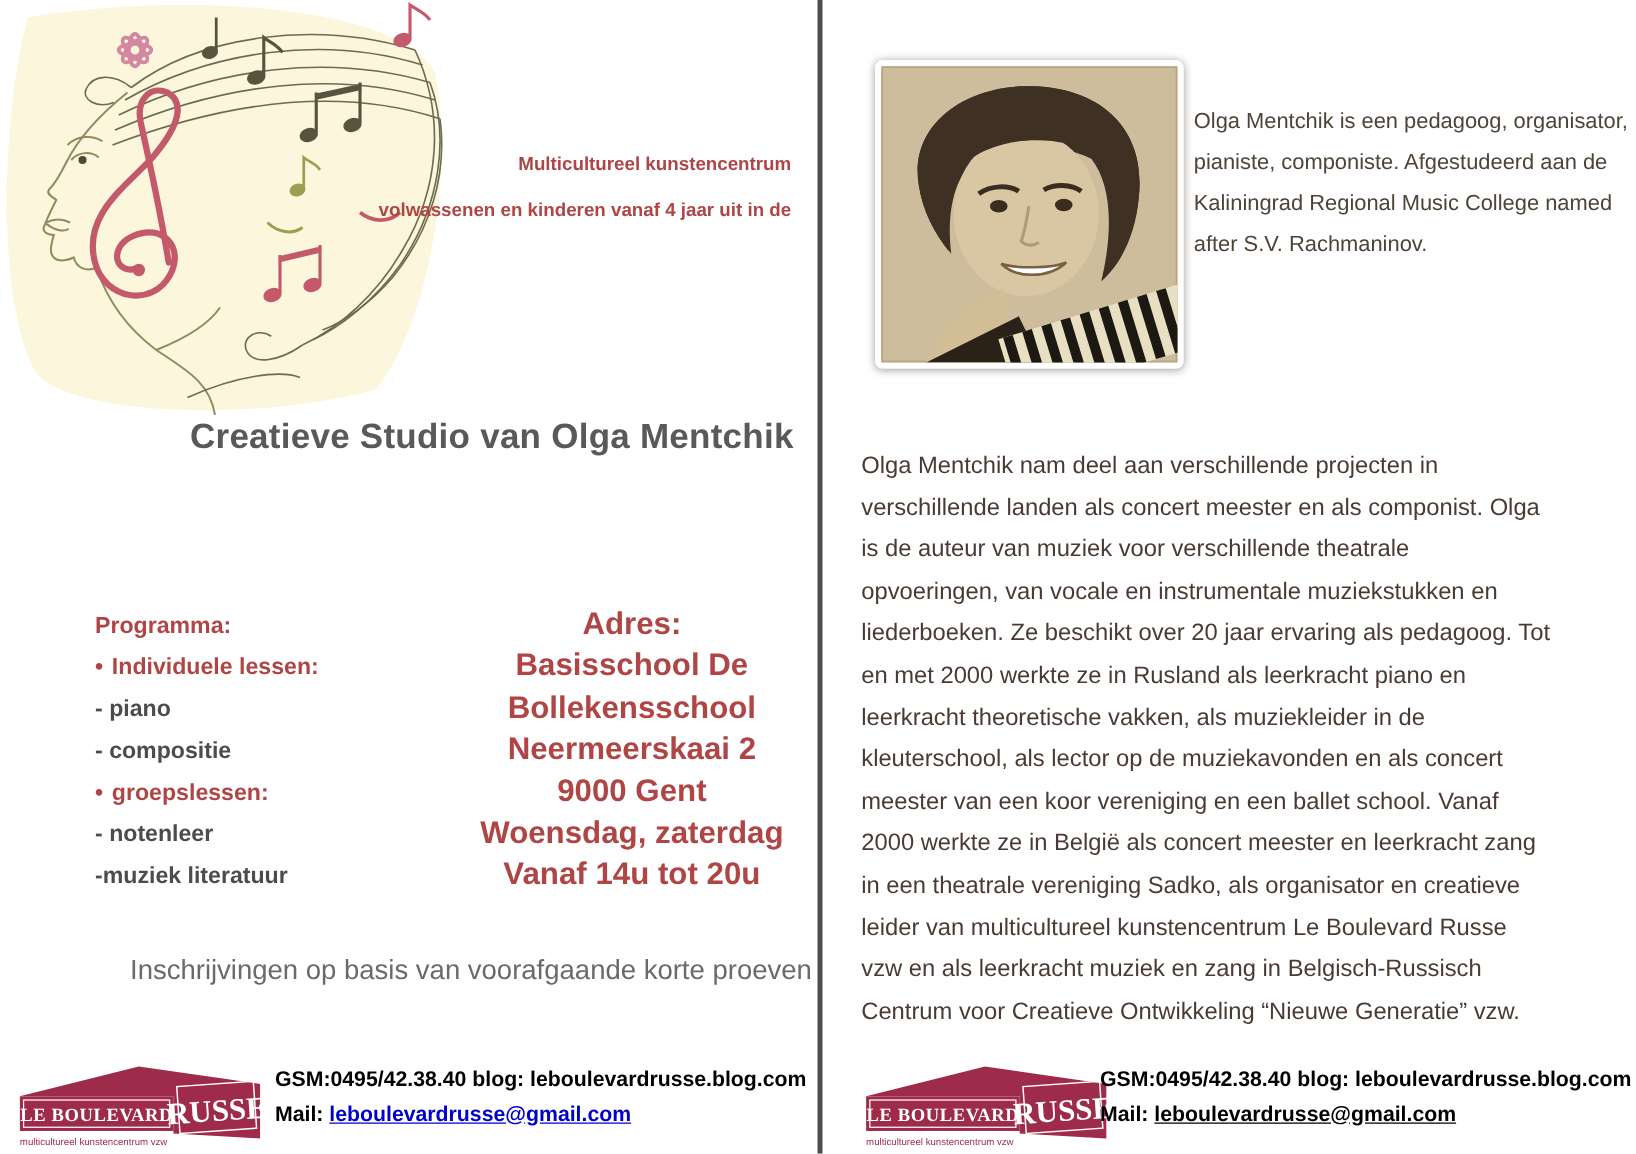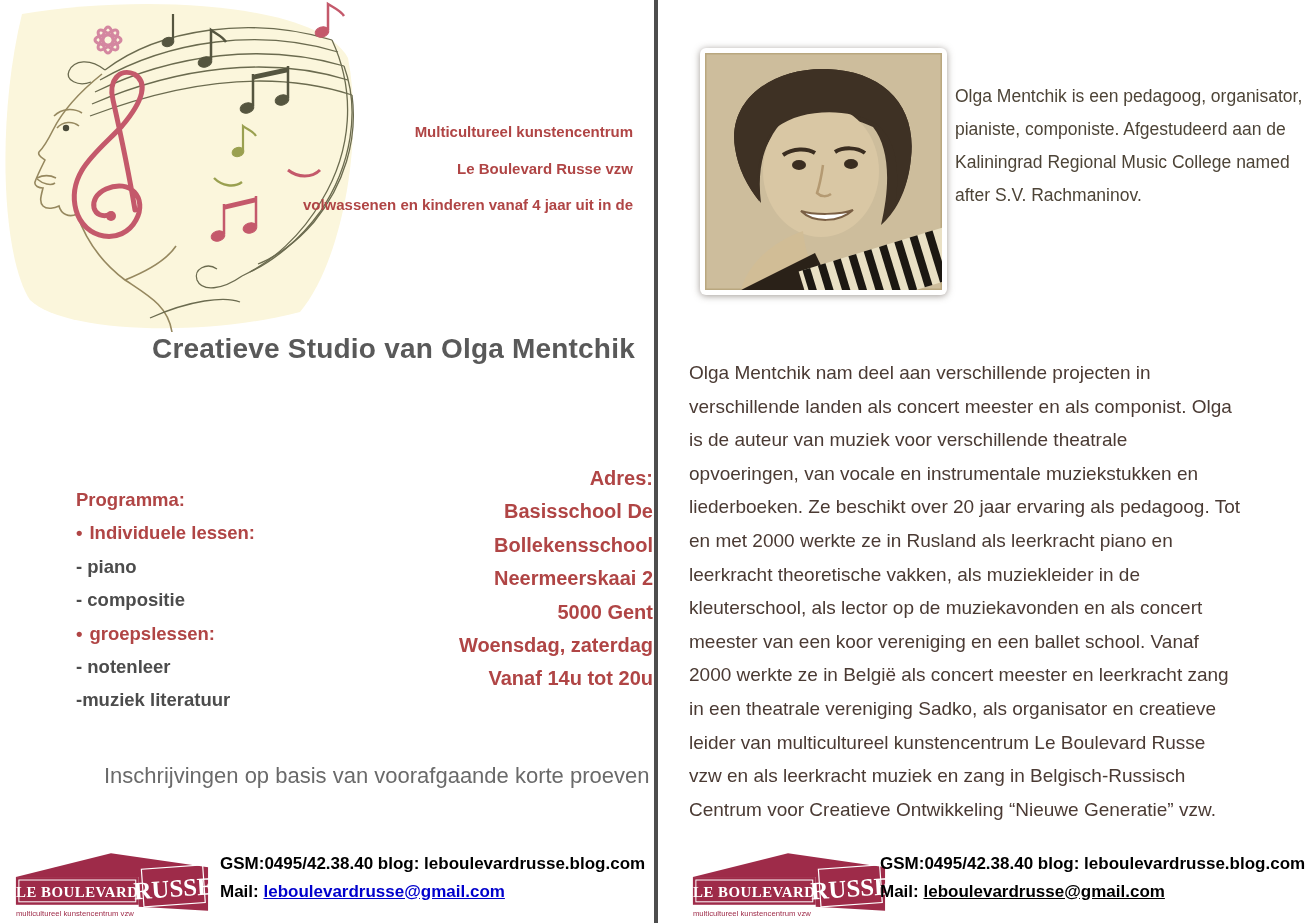--- a/index.html
+++ b/index.html
@@ -14,22 +14,22 @@
   
   .illustration { position:absolute; left:0; top:0; width:362px; height:332px; }
   .invite { position:absolute; top:114px; right:22px; width:430px; text-align:right;
             color:#b04545; font-weight:bold; font-size:15px; line-height:36.5px; z-index:3; }
   .page-title { position:absolute; left:152px; top:333px; font-size:28px; font-weight:bold;
                 color:#595959; letter-spacing:0.2px; white-space:nowrap; }
   .prog-col { position:absolute; left:76px; top:483px; width:232px; text-align:left;
               font-size:18.5px; font-weight:bold; line-height:33.4px; color:#4c4c4c; }
   .prog-col .red { color:#b04545; }
   .bullet { margin-right:7px; }
-  .adres-col { position:absolute; left:358px; top:462px; width:295px; text-align:right;
-               color:#b04545; font-weight:bold; font-size:20px; line-height:33.4px; }
+  .adres-col { position:absolute; left:358px; top:483px; width:295px; text-align:center;
+               color:#b04545; font-weight:bold; font-size:25px; line-height:33.4px; }
   .note-line { position:absolute; left:104px; top:763px; font-size:22px; color:#6a6a6a; white-space:nowrap; }
 
   
   .photo-frame { position:absolute; left:40px; top:48px; width:247px; height:247px;
                  background:#fff; padding:5px; border-radius:6px;
                  box-shadow:0 1px 7px rgba(80,70,60,0.55); }
   .intro-text { position:absolute; left:295px; top:80px; width:348px; font-size:17.5px;
                 line-height:33px; color:#4d4437; }
   .bio-text { position:absolute; left:29px; top:356px; width:552px; font-size:19px;
               line-height:33.6px; color:#4a3a33; text-align:left; }
@@ -112,21 +112,20 @@
       <g transform="translate(108,40)" stroke="#d487a0" stroke-width="3" fill="none">
         <ellipse rx="13" ry="5"></ellipse>
         <ellipse rx="13" ry="5" transform="rotate(90)"></ellipse>
         <ellipse rx="13" ry="5" transform="rotate(45)"></ellipse>
         <ellipse rx="13" ry="5" transform="rotate(135)"></ellipse>
       </g>
     </svg>
 
     <div class="invite">
       <div>Multicultureel kunstencentrum</div>
-      <div>Le Boulevard Russe vzw</div>
       <div>volwassenen en kinderen vanaf 4 jaar uit in de</div>
     </div>
 
     <div class="page-title">Creatieve Studio van Olga Mentchik</div>
 
     <div class="prog-col">
       <div class="red">Programma:</div>
       <div class="red">
         <span class="bullet">•</span><span>Individuele lessen:</span>
       </div>
@@ -136,21 +135,21 @@
         <span class="bullet">•</span><span>groepslessen:</span>
       </div>
       <div>- notenleer</div>
       <div>-muziek literatuur</div>
     </div>
 
     <div class="adres-col">
       <div>Adres:</div>
       <div>Basisschool De Bollekensschool</div>
       <div>Neermeerskaai 2</div>
-      <div>5000 Gent</div>
+      <div>9000 Gent</div>
       <div>Woensdag, zaterdag</div>
       <div>Vanaf 14u tot 20u</div>
     </div>
 
     <div class="note-line">Inschrijvingen op basis van voorafgaande korte  proeven</div>
 
     <div class="logo-box">
       <svg viewBox="0 0 210 74" width="208" height="74">
         <polygon points="10,32 106,8 204,22 204,66 134,62 134,32" fill="#9e2b49"></polygon>
         <rect x="10" y="32" width="124" height="28" fill="#9e2b49"></rect>

